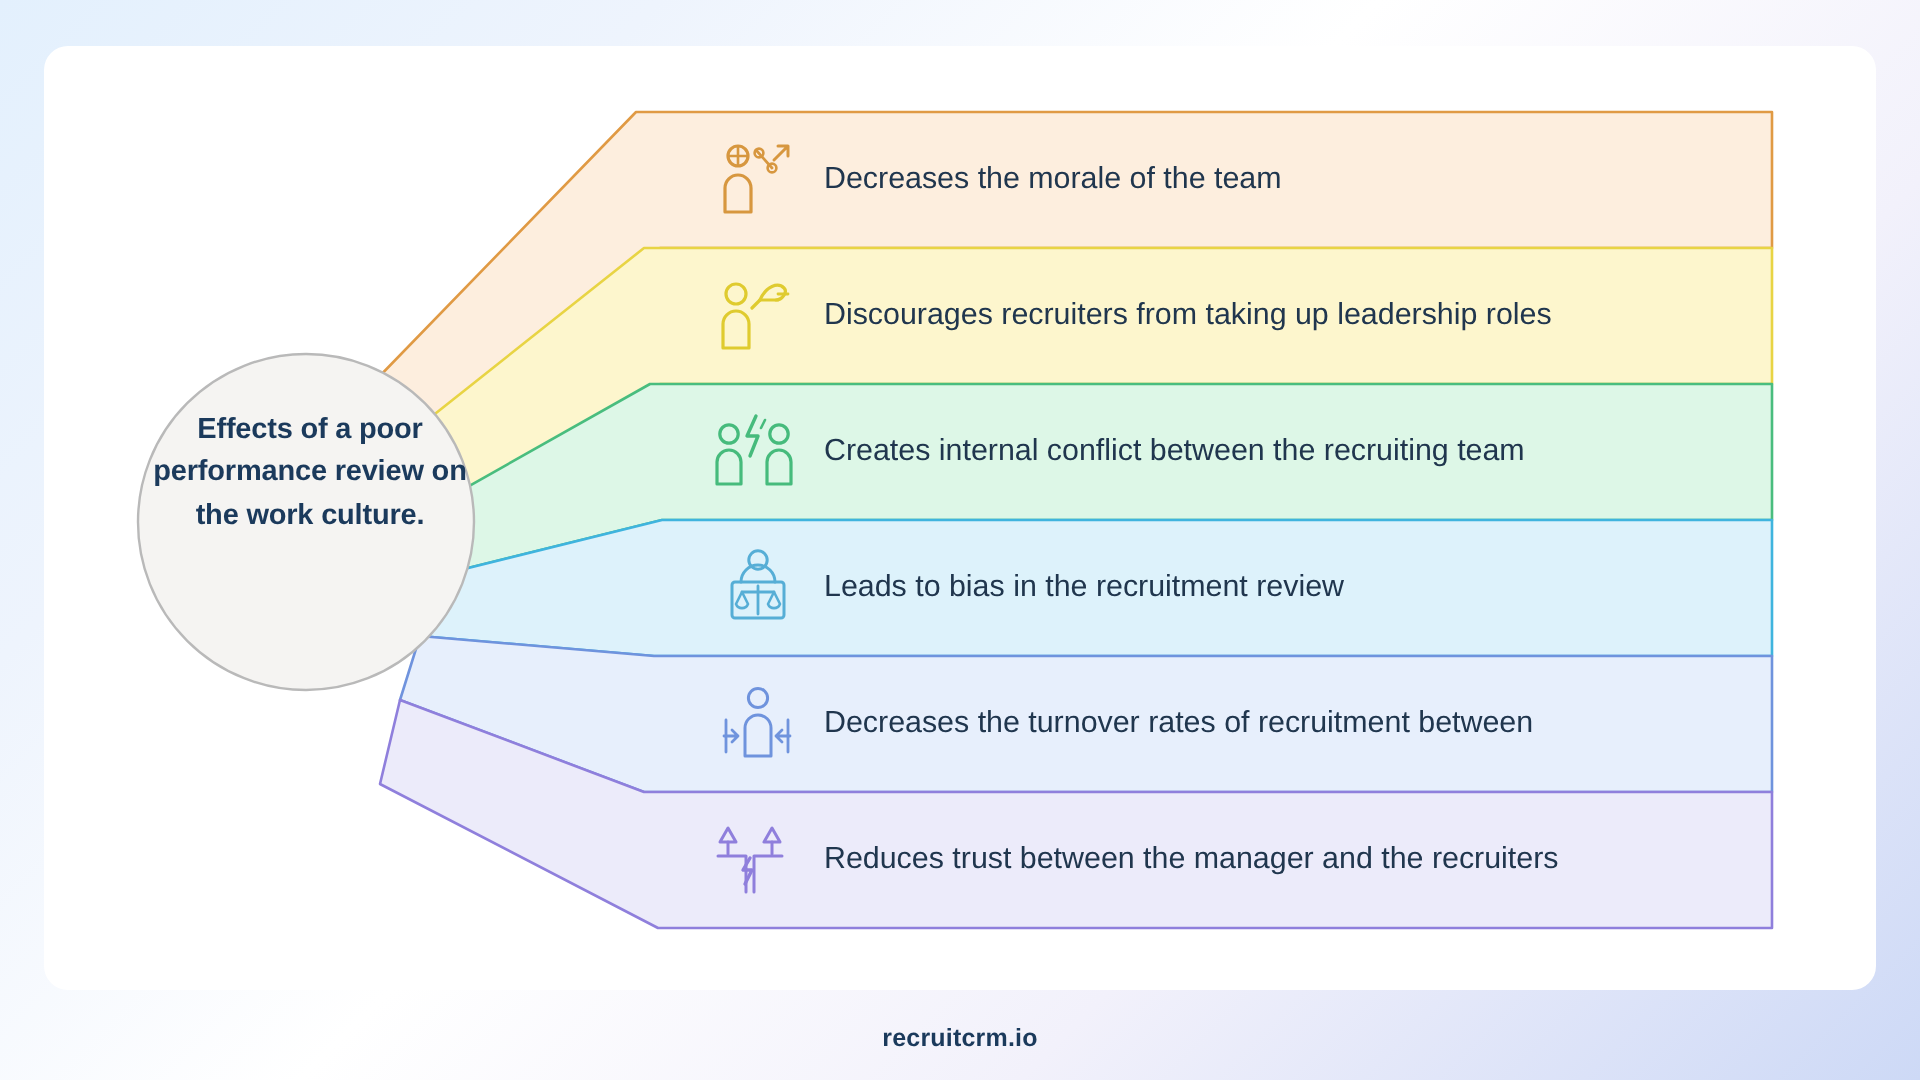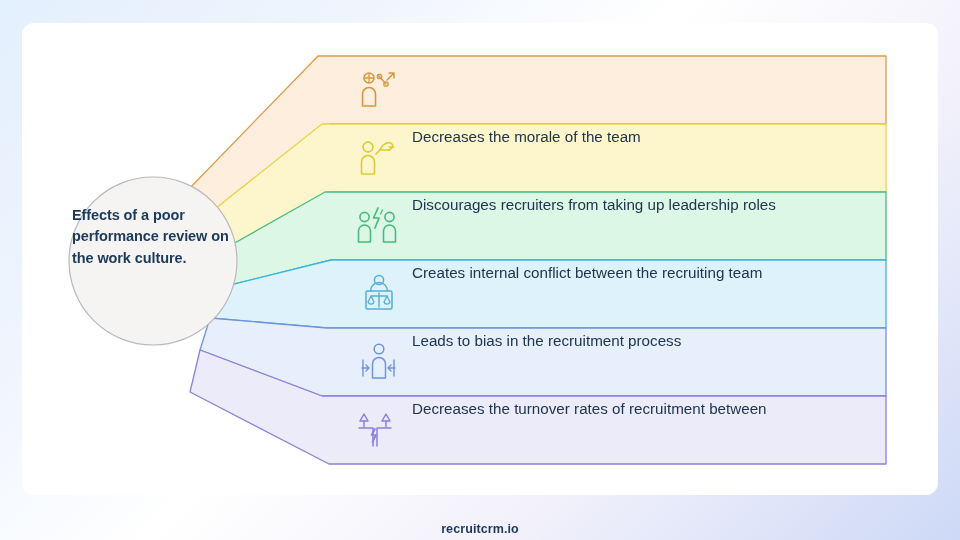--- a/index.html
+++ b/index.html
@@ -32,53 +32,52 @@
     left: 0;
     top: 0;
     width: 960px;
     height: 540px;
   }
   .hub-text {
     position: absolute;
     left: 72px;
     top: 205px;
     width: 166px;
+    text-align: center;
     font-size: 14.5px;
     font-weight: bold;
     line-height: 1.48;
     color: #1b3a5c;
     letter-spacing: -0.1px;
   }
   .row-label {
     position: absolute;
     left: 412px;
     width: 470px;
     font-size: 15.2px;
     color: #20364e;
     line-height: 1.3;
     white-space: nowrap;
-    margin-top: 47px;
   }
   .row-icon {
     position: absolute;
     left: 356px;
     width: 46px;
     height: 42px;
   }
   .footer {
     position: absolute;
     left: 0;
     top: 512px;
     width: 960px;
     text-align: center;
     font-size: 12.5px;
     font-weight: bold;
     color: #1b3a5c;
     letter-spacing: 0.1px;
-    margin-top: 10px;
   }
 </style>
 </head>
 <body>
 
 <div class="stage">
 
   <div class="card"></div>
 
   <svg class="diagram" viewBox="0 0 960 540" xmlns="http://www.w3.org/2000/svg">
@@ -150,18 +149,19 @@
     <path d="M34 13 L30 6 L26 13 Z"></path>
     <path d="M30 13 L30 19"></path>
     <path d="M3 20 L17 20 L17 38" stroke-width="1.5"></path>
     <path d="M35 20 L21 20 L21 38" stroke-width="1.5"></path>
     <path d="M19 21 L15.5 27 L20 27 L16.5 34" stroke-width="1.7"></path>
   </svg>
 
   <div class="row-label" style="top:80px">Decreases the morale of the team</div>
   <div class="row-label" style="top:216px">Creates internal conflict between the recruiting team</div>
   <div class="row-label" style="top:148px">Discourages recruiters from taking up leadership roles</div>
-  <div class="row-label" style="top:284px">Leads to bias in the recruitment process</div>
+  <div class="row-label" style="top:284px">Leads to bias in the recruitment review</div>
   <div class="row-label" style="top:352px">Decreases the turnover rates of recruitment between</div>
+  <div class="row-label" style="top:420px">Reduces trust between the manager and the recruiters</div>
 
   <div class="footer">recruitcrm.io</div>
 
 </div>
 
 </body></html>

